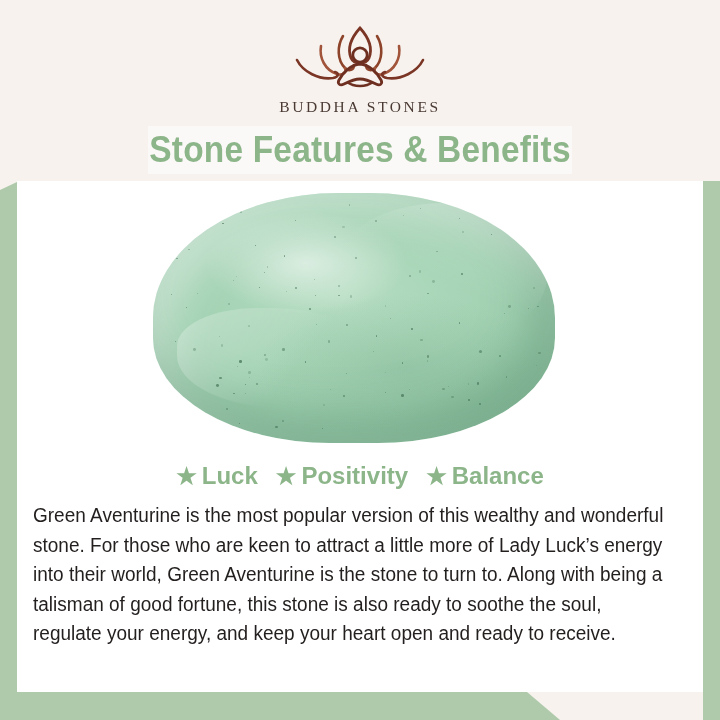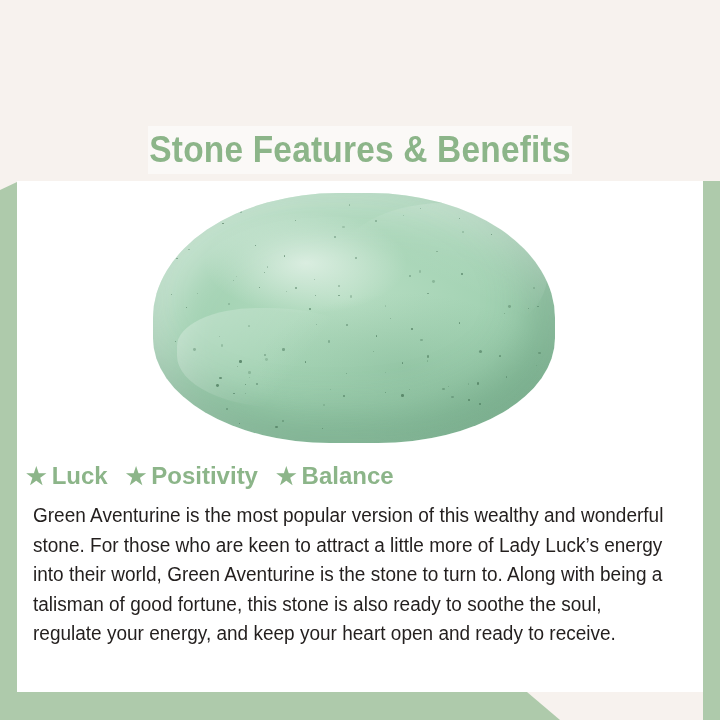--- a/index.html
+++ b/index.html
@@ -68,21 +68,21 @@
   }
   .name-bar .label{
     position:absolute;left:24px;top:0;line-height:33px;
     color:#ffffff;font-size:19px;font-weight:bold;
     font-family:"Liberation Sans","DejaVu Sans",sans-serif;
   }
 
   
   .content{position:absolute;left:17px;top:443px;width:686px;height:249px;background:#ffffff;}
   .benefits{
-    position:absolute;left:0;top:19px;width:686px;white-space:nowrap;
+    position:absolute;left:0;top:19px;width:686px;text-align:center;white-space:nowrap;
   }
   .benefit{
     display:inline-block;font-size:24px;font-weight:bold;color:#8cb589;
     font-family:"Liberation Sans Narrow","Liberation Sans",sans-serif;
     margin:0 9px;
   }
   .benefit .star{font-size:23px;margin-right:5px;color:#8cb589;}
   .body-copy{
     position:absolute;left:16px;top:58px;width:656px;
     font-family:"Liberation Sans Narrow","Liberation Sans",sans-serif;
@@ -95,20 +95,38 @@
 
 <div id="page">
 
   <div class="frame-top"></div>
   <div class="frame-right"></div>
   <div class="frame-left"></div>
   <div class="frame-bottom"></div>
 
   <div class="header">
 
+    <div class="logo-wrap">
+      <svg class="logo-mark" width="158" height="72" viewBox="0 0 158 72">
+        <g fill="none" stroke="#7b3524" stroke-width="2.6" stroke-linecap="round">
+          <path d="M79 6 C70 16 66 26 70 36 C73 43 85 43 88 36 C92 26 88 16 79 6 Z" stroke-width="2.8"></path>
+          <path d="M62 14 C56 24 56 38 64 46 C68 50 73 48 73 43" stroke="#8d4329"></path>
+          <path d="M96 14 C102 24 102 38 94 46 C90 50 85 48 85 43" stroke="#8d4329"></path>
+          <path d="M40 24 C38 36 44 48 56 52 C62 54 66 50 64 46" stroke="#a1543a"></path>
+          <path d="M118 24 C120 36 114 48 102 52 C96 54 92 50 94 46" stroke="#a1543a"></path>
+          <path d="M16 38 C22 50 38 58 52 56 C58 55 58 51 54 50" stroke="#7b3524"></path>
+          <path d="M142 38 C136 50 120 58 106 56 C100 55 100 51 104 50" stroke="#7b3524"></path>
+        </g>
+        <circle cx="79" cy="33" r="7.2" fill="none" stroke="#6e2f20" stroke-width="2.8"></circle>
+        <path d="M79 42 C70 43 62 50 58 58 C56 62 59 64 63 62 C69 59 74 57 79 57
+                 C84 57 89 59 95 62 C99 64 102 62 100 58 C96 50 88 43 79 42 Z" fill="none" stroke="#6e2f20" stroke-width="2.8"></path>
+        <path d="M66 60 C70 63 75 64 79 64 C83 64 88 63 92 60" fill="none" stroke="#6e2f20" stroke-width="2.4"></path>
+      </svg>
+      <div class="logo-text">BUDDHA STONES</div>
+    </div>
 
     <div class="title-plate"></div>
     <div class="title">Stone Features &amp; Benefits</div>
   </div>
 
   <div class="photo">
     <div class="stone">
       <div class="stone-facet-a"></div>
       <div class="stone-facet-b"></div>
       <div class="speckles" id="speckles">

